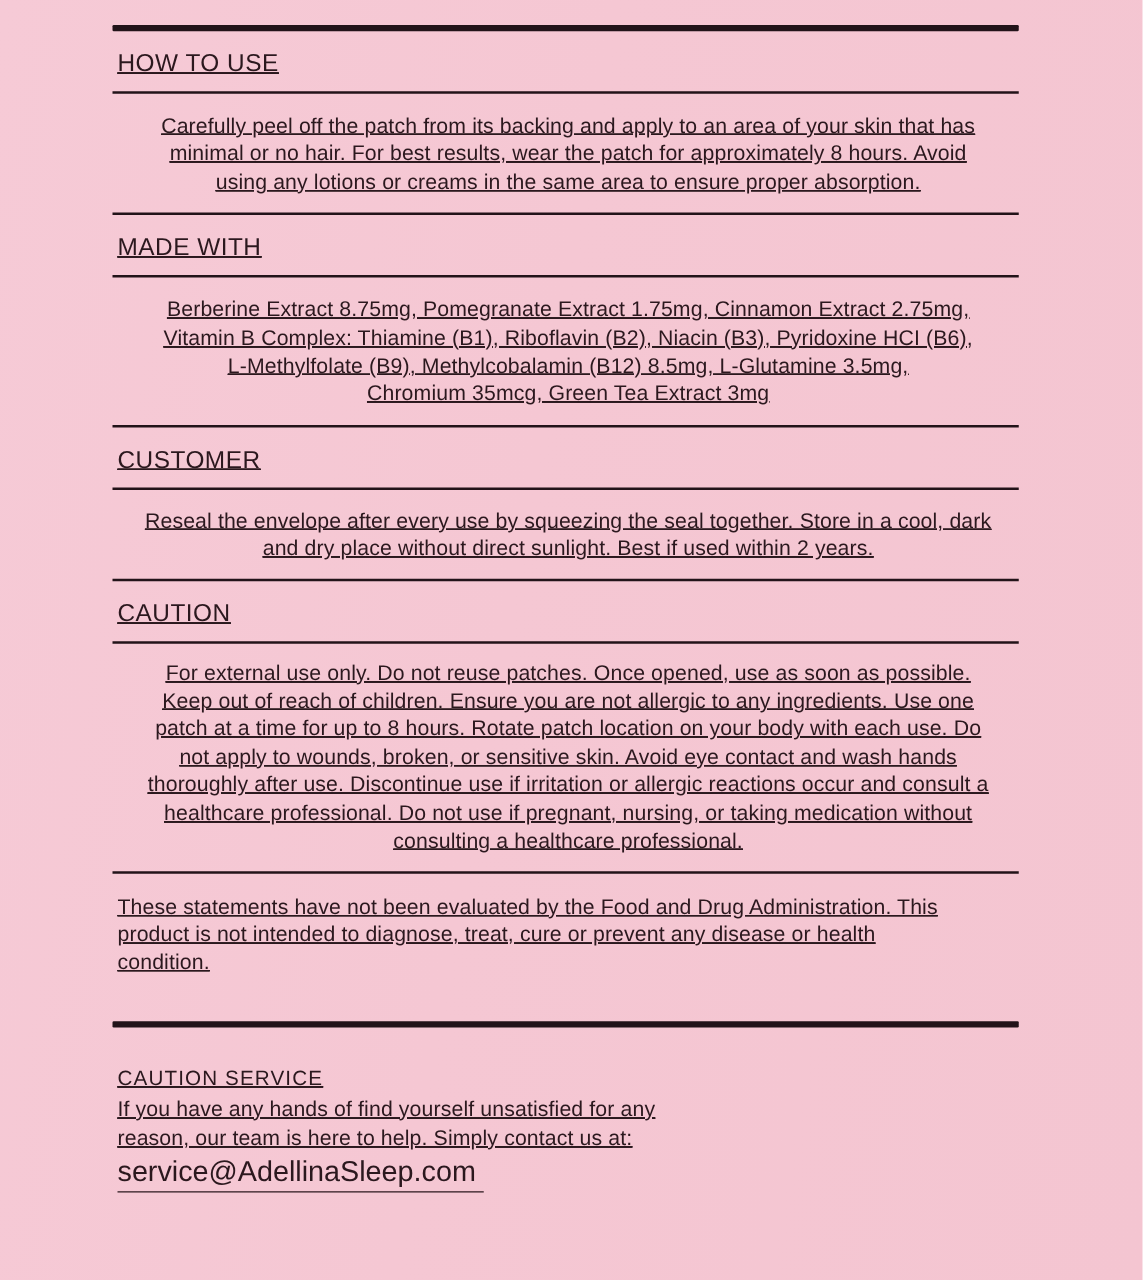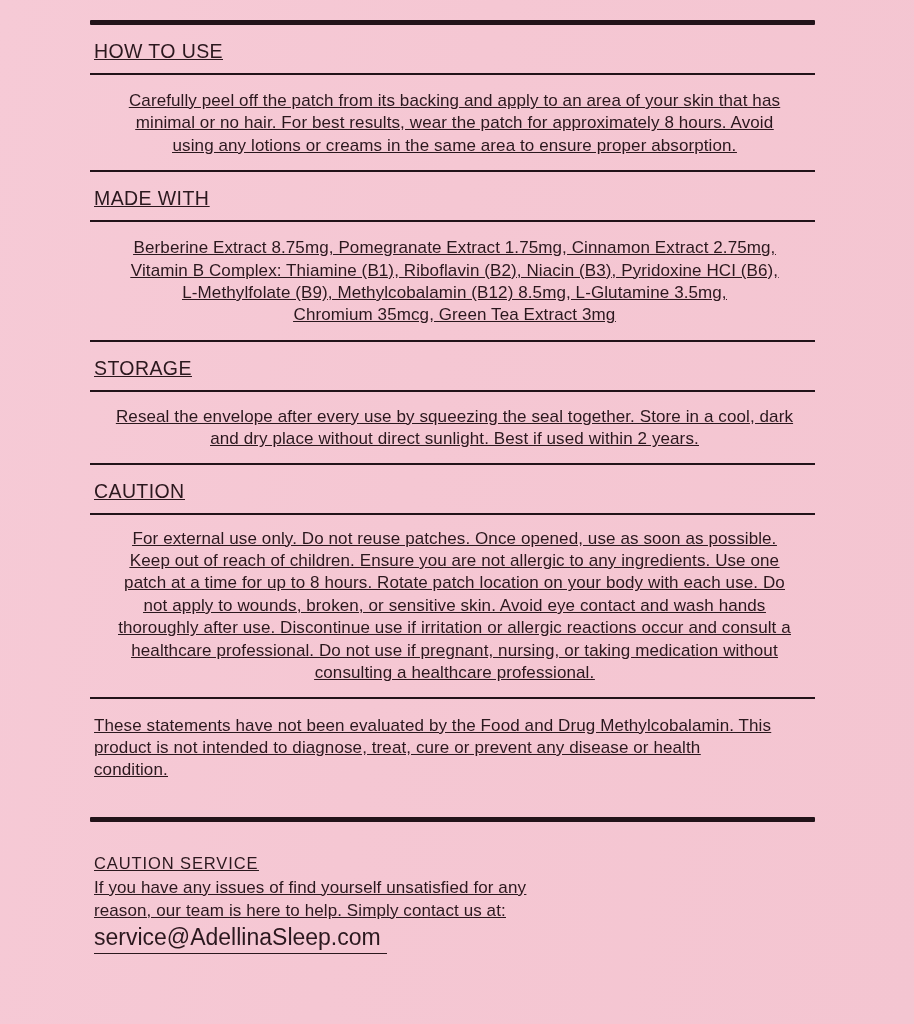--- a/index.html
+++ b/index.html
@@ -101,46 +101,46 @@
     <h2 class="section-heading">MADE WITH</h2>
     <div class="rule thin"></div>
     <p class="section-body">Berberine Extract 8.75mg, Pomegranate Extract 1.75mg, Cinnamon Extract 2.75mg,
 Vitamin B Complex: Thiamine (B1), Riboflavin (B2), Niacin (B3), Pyridoxine HCI (B6),
 L-Methylfolate (B9), Methylcobalamin (B12) 8.5mg, L-Glutamine 3.5mg,
 Chromium 35mcg, Green Tea Extract 3mg</p>
     <div class="rule thin"></div>
   </section>
 
   <section>
-    <h2 class="section-heading">STORAGE</h2>
+    <h2 class="section-heading">CUSTOMER</h2>
     <div class="rule thin"></div>
     <p class="section-body" style="margin-top:14px; margin-bottom:12px;">Reseal the envelope after every use by squeezing the seal together. Store in a cool, dark
 and dry place without direct sunlight. Best if used within 2 years.</p>
     <div class="rule thin"></div>
   </section>
 
   <section>
     <h2 class="section-heading">CAUTION</h2>
     <div class="rule thin"></div>
     <p class="section-body" style="margin-top:13px; margin-bottom:12px;">For external use only. Do not reuse patches. Once opened, use as soon as possible.
 Keep out of reach of children. Ensure you are not allergic to any ingredients. Use one
 patch at a time for up to 8 hours. Rotate patch location on your body with each use. Do
 not apply to wounds, broken, or sensitive skin. Avoid eye contact and wash hands
 thoroughly after use. Discontinue use if irritation or allergic reactions occur and consult a
 healthcare professional. Do not use if pregnant, nursing, or taking medication without
 consulting a healthcare professional.</p>
     <div class="rule thin"></div>
   </section>
 
-  <p class="disclaimer">These statements have not been evaluated by the Food and Drug Methylcobalamin. This
+  <p class="disclaimer">These statements have not been evaluated by the Food and Drug Administration. This
 product is not intended to diagnose, treat, cure or prevent any disease or health
 condition.</p>
 
   <div class="rule thick"></div>
 
   <div class="customer-service">
     <div class="cs-heading">CAUTION SERVICE</div>
-    <p class="cs-body">If you have any issues of find yourself unsatisfied for any
+    <p class="cs-body">If you have any hands of find yourself unsatisfied for any
 reason, our team is here to help. Simply contact us at:</p>
     <a class="cs-email" href="#">service@AdellinaSleep.com</a>
   </div>
 
 </div>
 
 </body></html>

